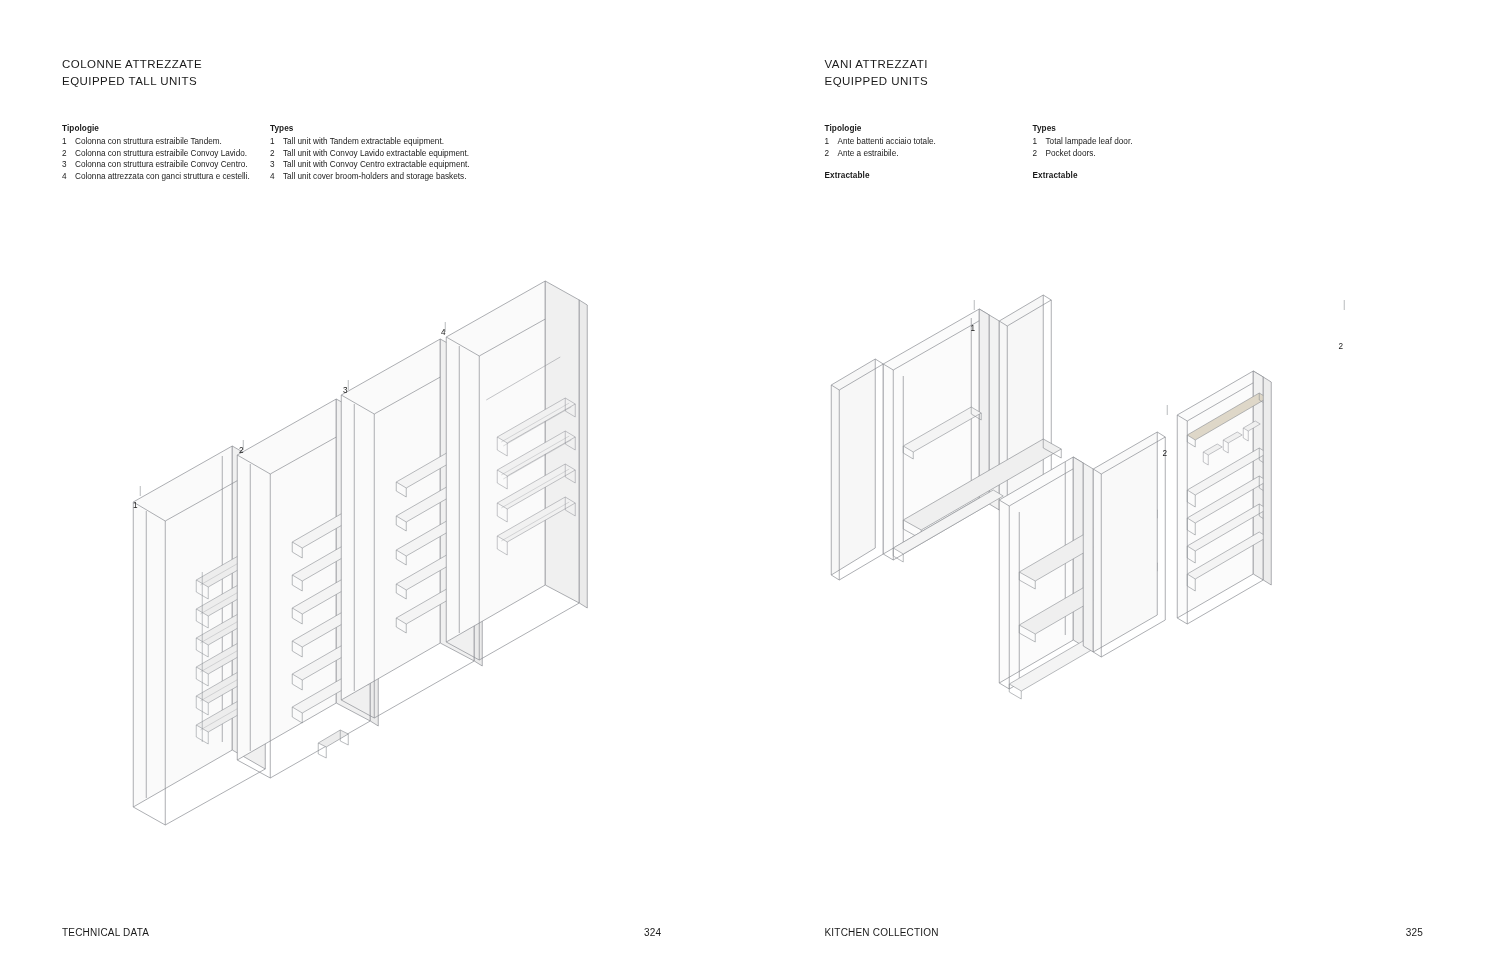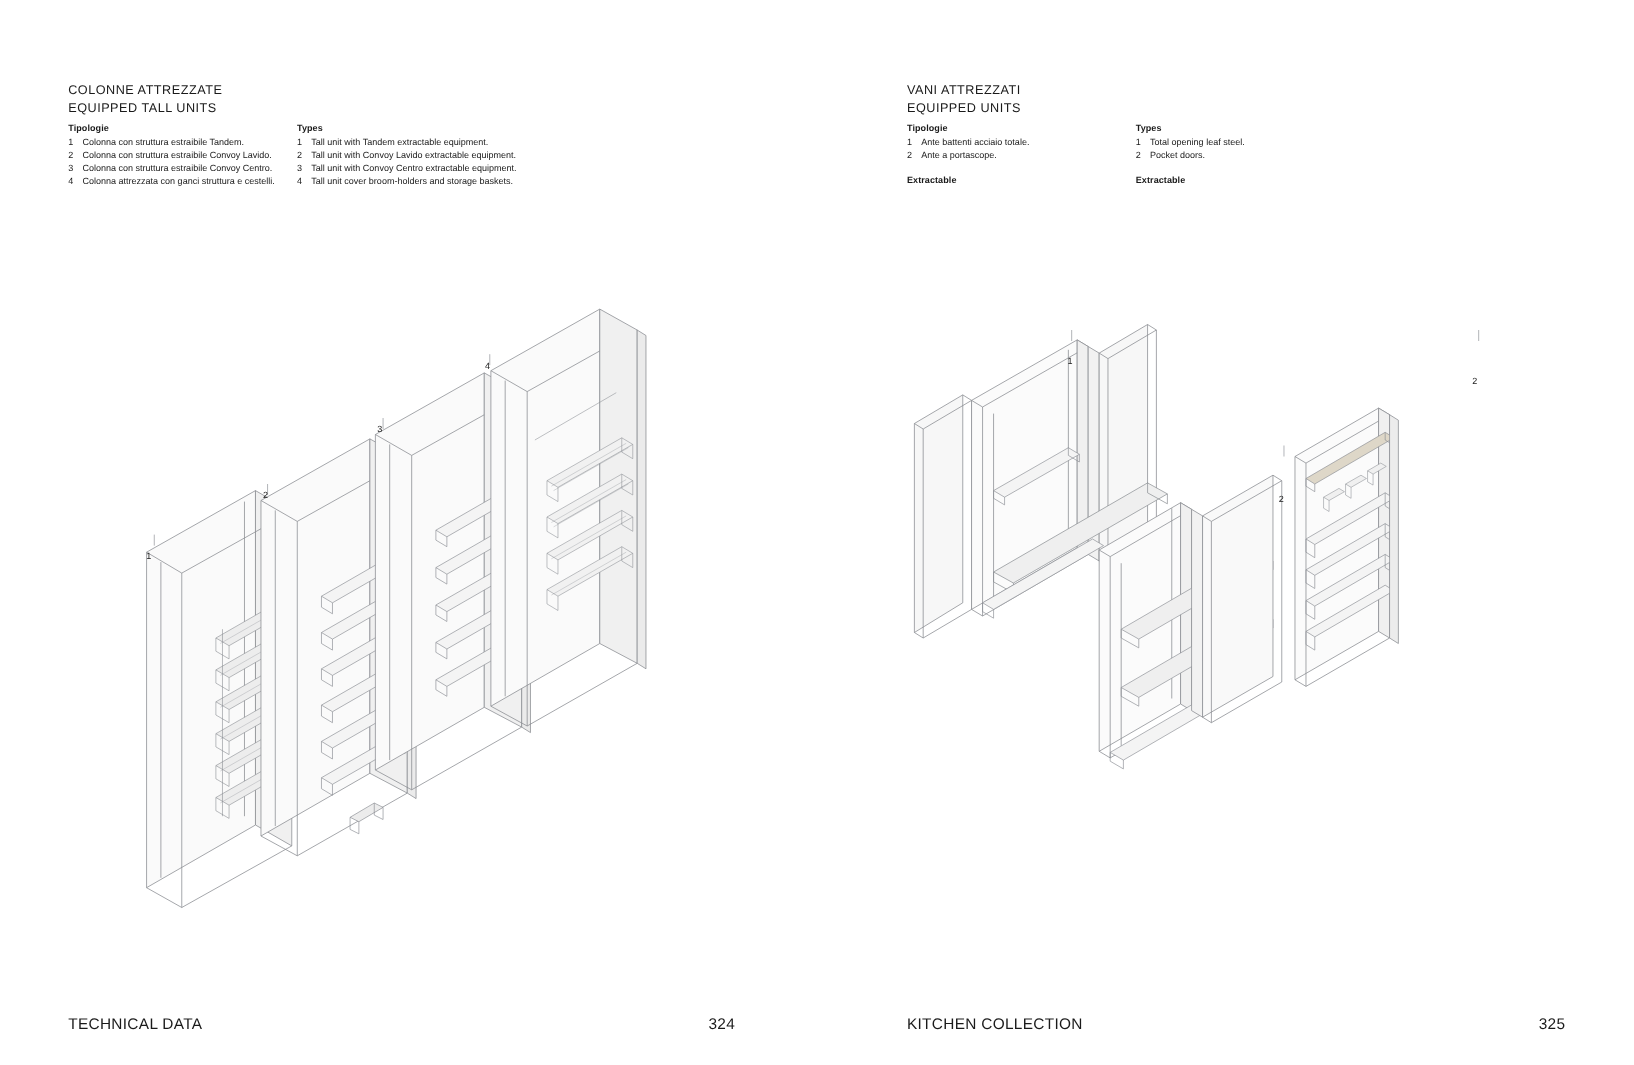--- a/index.html
+++ b/index.html
@@ -22,21 +22,21 @@
   .page {
     position: relative;
     width: 742.5px;
     height: 968px;
   }
   .page.right { width: 742.5px; text-decoration: underline; }
 
   
   .page-header {
     position: absolute;
-    top: 74px;
+    top: 56px;
   }
   .left .page-header { left: 62px; }
   .right .page-header { left: 82px; }
   .page-header .line {
     font-size: 11.5px;
     letter-spacing: 0.04em;
     line-height: 1.45;
     color: #1a1a1a;
     font-weight: 400;
   }
@@ -47,20 +47,21 @@
     display: flex;
     top: 112px;
   }
   .left .text-cols { left: 62px; }
   .right .text-cols { left: 824px; left: auto; }
   .right .text-cols { left: 82px; }
 
   .col {
     width: 208px;
     margin-right: 0px;
+    margin-top: 12px;
   }
   .col.second { margin-left: 0px; }
 
   .col-title {
     font-size: 8.2px;
     font-weight: bold;
     letter-spacing: 0.01em;
     margin-bottom: 3px;
     color: #1a1a1a;
   }
@@ -85,21 +86,21 @@
     line-height: 1.42;
     color: #1a1a1a;
     margin: 0;
   }
   .block-gap { height: 12px; }
 
   
   .footer {
     position: absolute;
     bottom: 30px;
-    font-size: 14px;
+    font-size: 10px;
     letter-spacing: 0.02em;
     color: #1a1a1a;
   }
   .left .footer.label { left: 62px; }
   .left .footer.pageno { left: 644px; }
   .right .footer.label { left: 82px; }
   .right .footer.pageno { right: 62px; }
 
   
   .illus {
@@ -313,29 +314,29 @@
     <div class="page-header">
       <div class="line">VANI ATTREZZATI</div>
       <div class="line">EQUIPPED UNITS</div>
     </div>
 
     <div class="text-cols">
       <div class="col">
         <div class="col-title">Tipologie</div>
         <ol class="numlist">
           <li><span class="num">1</span><span>Ante battenti acciaio totale.</span></li>
-          <li><span class="num">2</span><span>Ante a portascope.</span></li>
+          <li><span class="num">2</span><span>Ante a estraibile.</span></li>
         </ol>
         <div class="block-gap"></div>
         <div class="col-title">Extractable</div>
       </div>
       <div class="col second">
         <div class="col-title">Types</div>
         <ol class="numlist">
-          <li><span class="num">1</span><span>Total opening leaf steel.</span></li>
+          <li><span class="num">1</span><span>Total lampade leaf door.</span></li>
           <li><span class="num">2</span><span>Pocket doors.</span></li>
         </ol>
         <div class="block-gap"></div>
         <div class="col-title">Extractable</div>
       </div>
     </div>
 
     <div class="illus">
       <svg viewBox="0 0 742 560" preserveAspectRatio="xMidYMid meet">
         <g fill="none" stroke="#8a8d92" stroke-width="0.7" stroke-linejoin="round">

